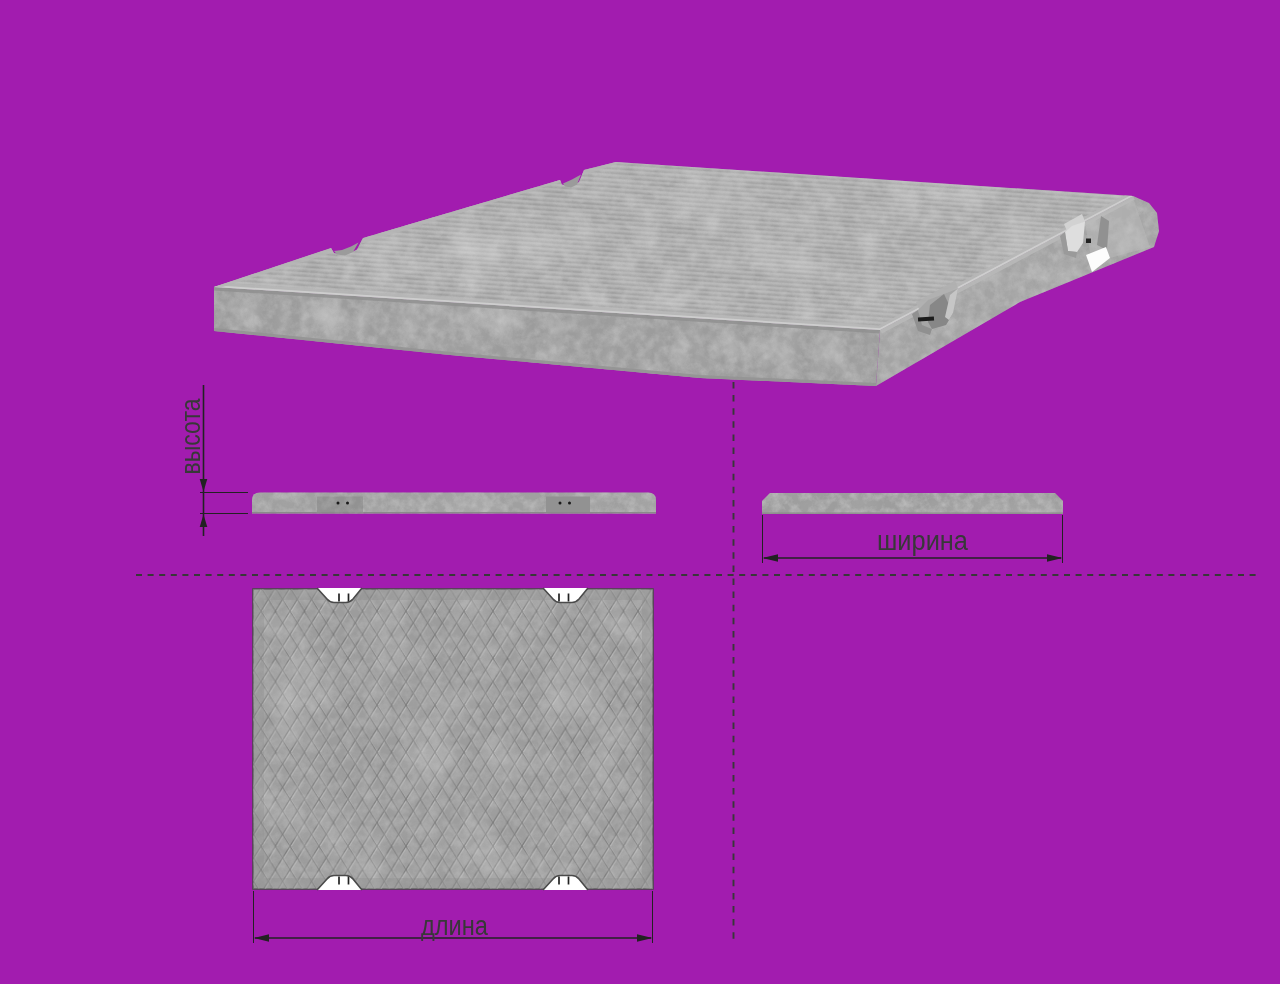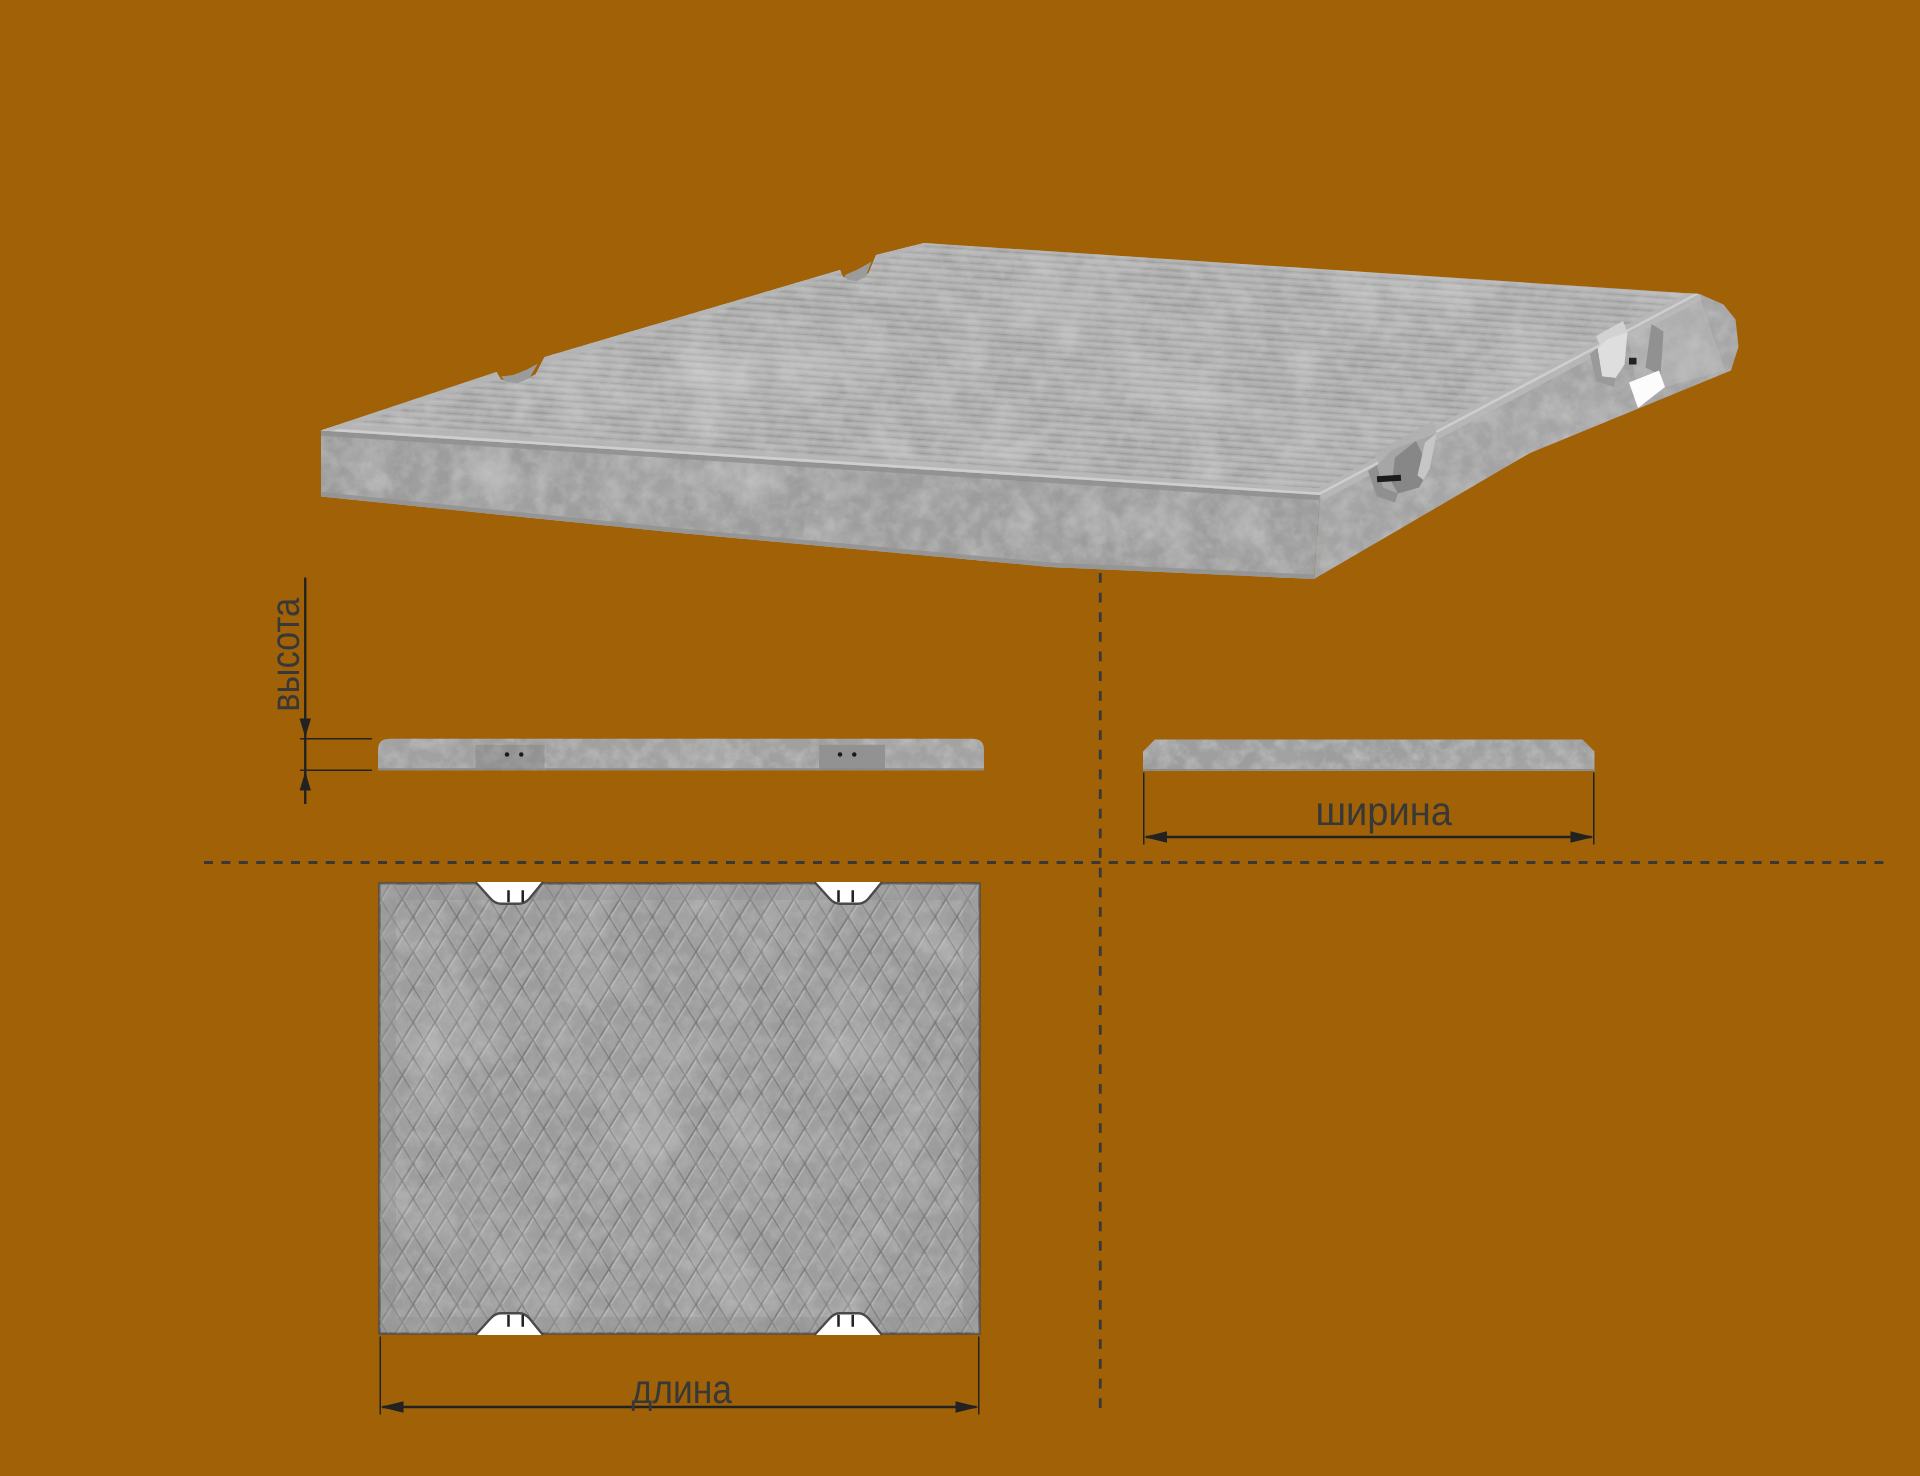--- a/index.html
+++ b/index.html
@@ -1,16 +1,16 @@
 <!DOCTYPE html>
 <html><head>
 <meta charset="utf-8">
 <style>
   html,body{margin:0;padding:0;background:#ffffff;}
-  .page{position:relative;width:1280px;height:984px;background:#a16207;overflow:hidden;
+  .page{position:relative;width:1280px;height:984px;background:#a21caf;overflow:hidden;
         font-family:"Liberation Sans", sans-serif;}
 </style>
 </head>
 <body>
 <div class="page">
 <svg width="1280" height="984" viewBox="0 0 1280 984">
 <defs>
 
   <filter id="fineGrain" x="-2%" y="-2%" width="104%" height="104%">
     <feTurbulence type="fractalNoise" baseFrequency="0.11" numOctaves="4" seed="7"></feTurbulence>

